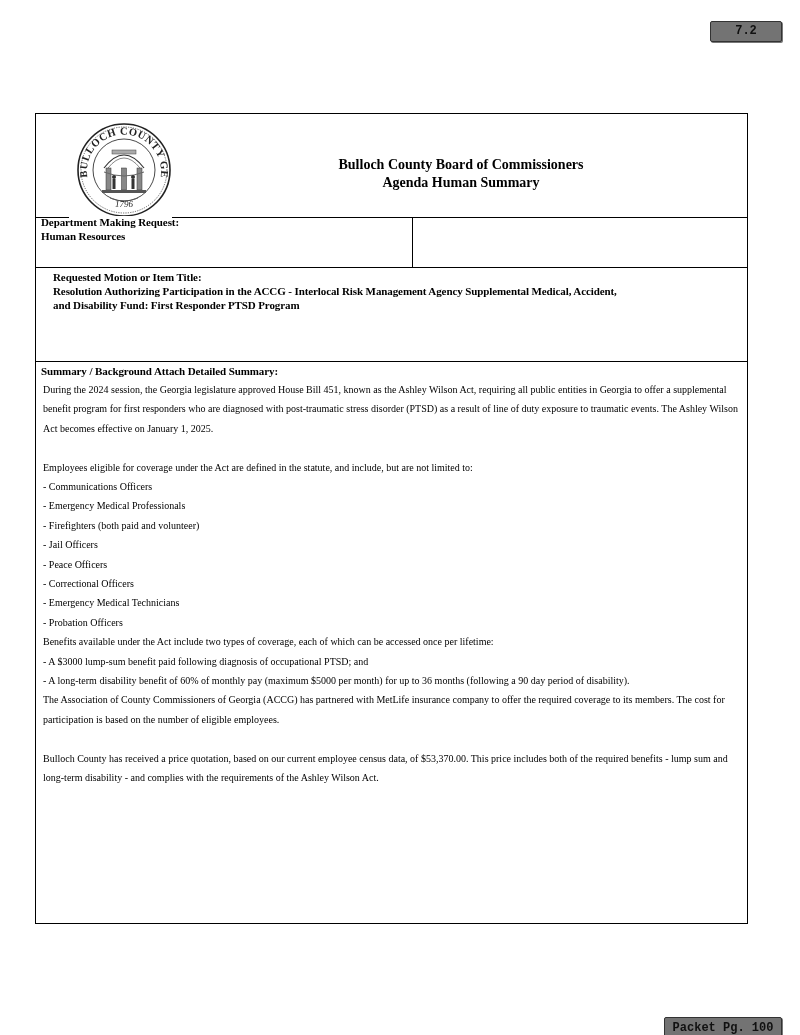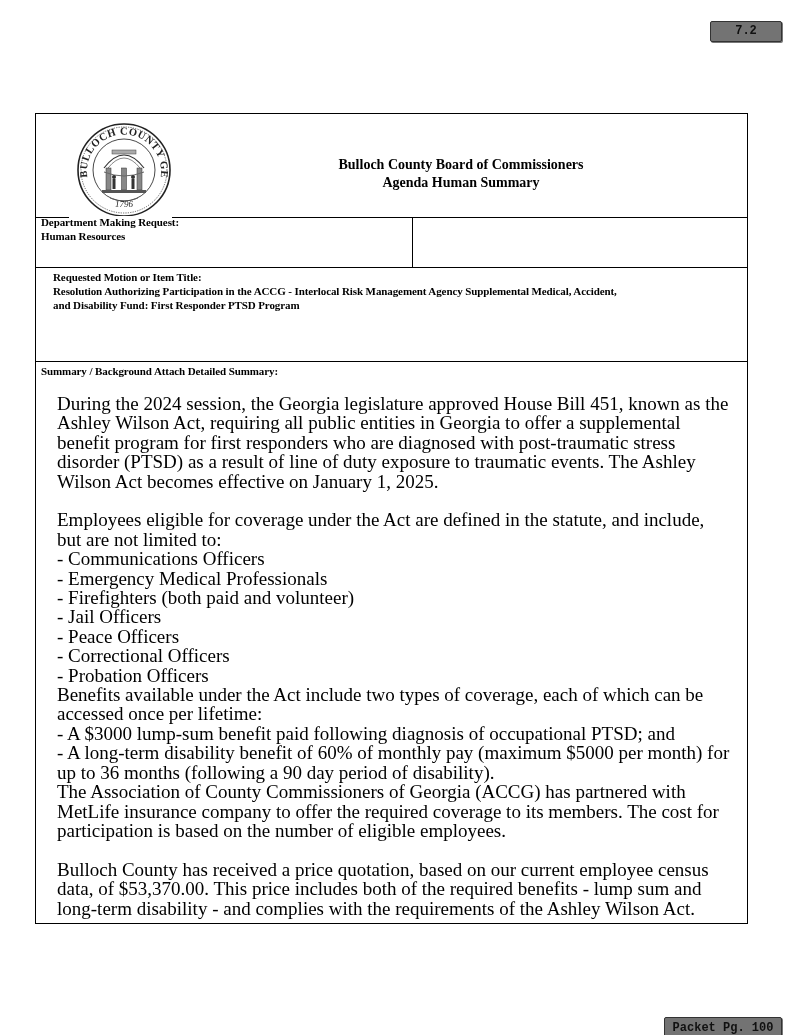--- a/index.html
+++ b/index.html
@@ -14,21 +14,21 @@
     .frame { position: absolute; left: 35px; top: 113px; width: 711px; height: 809px;
              border: 1px solid #000; box-sizing: content-box; }
     .hline { position: absolute; left: 0; right: 0; height: 0; border-top: 1px solid #000; }
     .vline { position: absolute; width: 0; border-left: 1px solid #000; }
     .gap-cover { position: absolute; background: #fff; height: 3px; }
     .seal { position: absolute; left: 38px; top: 8px; width: 100px; height: 96px; }
     .header-title { position: absolute; left: 240px; top: 42px; width: 370px; text-align: center;
                     font-weight: bold; font-size: 14px; line-height: 18px; }
     .lbl { font-weight: bold; font-size: 11px; line-height: 14px; letter-spacing: -0.1px; }
     .cell { position: absolute; }
-    .body-text { font-size: 19px; line-height: 19.4px; margin: 16px; }
+    .body-text { font-size: 10px; line-height: 19.4px; margin: 2px; }
     .para { margin: 0 0 19.4px 0; }
     .list { list-style: none; margin: 0; padding: 0; }
     .list li { margin: 0; padding: 0; }
   </style>
 </head>
 <body>
 
 <div class="tag tag-top">7.2</div>
 
 <div class="frame">
@@ -94,20 +94,21 @@
     <div class="body-text">
       <p class="para">During the 2024 session, the Georgia legislature approved House Bill 451, known as the Ashley Wilson Act, requiring all public entities in Georgia to offer a supplemental benefit program for first responders who are diagnosed with post-traumatic stress disorder (PTSD) as a result of line of duty exposure to traumatic events. The Ashley Wilson Act becomes effective on January 1, 2025.</p>
       <div>Employees eligible for coverage under the Act are defined in the statute, and include, but are not limited to:</div>
       <ul class="list para">
         <li>- Communications Officers</li>
         <li>- Emergency Medical Professionals</li>
         <li>- Firefighters (both paid and volunteer)</li>
         <li>- Jail Officers</li>
         <li>- Peace Officers</li>
         <li>- Correctional Officers</li>
+        <li>- Emergency Medical Technicians</li>
         <li>- Probation Officers</li>
       </ul>
       <div>Benefits available under the Act include two types of coverage, each of which can be accessed once per lifetime:</div>
       <ul class="list para">
         <li>- A $3000 lump-sum benefit paid following diagnosis of occupational PTSD; and</li>
         <li>- A long-term disability benefit of 60% of monthly pay (maximum $5000 per month) for up to 36 months (following a 90 day period of disability).</li>
       </ul>
       <p class="para">The Association of County Commissioners of Georgia (ACCG) has partnered with MetLife insurance company to offer the required coverage to its members. The cost for participation is based on the number of eligible employees.</p>
       <p style="margin:0;">Bulloch County has received a price quotation, based on our current employee census data, of $53,370.00. This price includes both of the required benefits - lump sum and long-term disability - and complies with the requirements of the Ashley Wilson Act.</p>
     </div>

